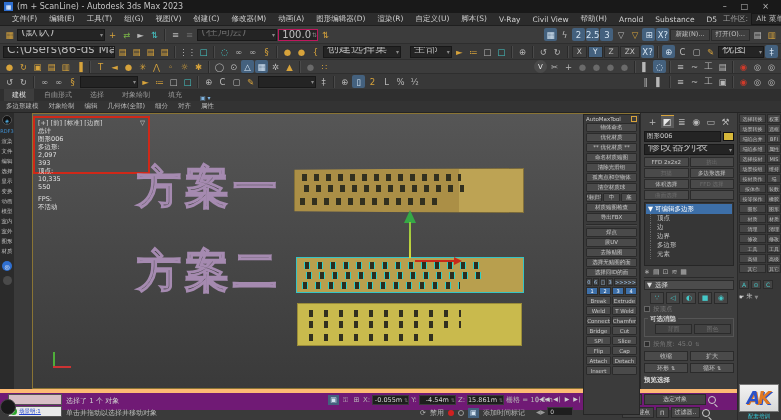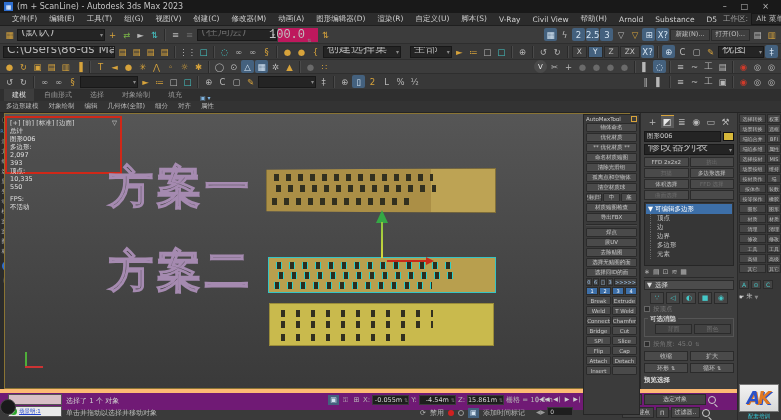--- a/index.html
+++ b/index.html
@@ -19,41 +19,41 @@
   #tb1{top:26px;height:18px;}
   #tb2{top:44px;height:16px;background:#383838;}
   #tb3{top:60px;height:14px;}
   #tb4{top:74px;height:16px;background:#383838;}
   .ic{min-width:13px;height:13px;display:flex;align-items:center;justify-content:center;font-size:8.5px;color:#b8b8b8;border-radius:2px;flex:0 0 auto;}
   .ic.gold{color:#d7a33b}.ic.teal{color:#45c8c8}.ic.green{color:#7ab648}.ic.red{color:#d03a2a}
   .ic.dim{color:#6a6a6a}.ic.on{background:#44617e;color:#d5e4f2}.ic.vr{background:#4a4a4a;border-radius:50%;color:#eee;font-size:7px;}
   .combo{height:12px;background:#242424;border:1px solid #181818;color:#b5b5b5;font-size:12px;display:flex;align-items:center;padding:0 9px 6px 3px;position:relative;white-space:nowrap;overflow:hidden;flex:0 0 auto;}
   .combo:after{content:"▾";position:absolute;right:1px;top:1px;font-size:6px;color:#8a8a8a;}
   .combo.dim{color:#666;}
-  .spin{height:12px;background:#242424;border:7px solid #be185d;color:#c0c0c0;font-size:12px;display:flex;align-items:center;justify-content:flex-end;padding:0 6px 0 2px;position:relative;flex:0 0 auto;font-family:Liberation Mono, monospace;}
+  .spin{height:12px;background:#242424;border:1px solid #be185d;color:#c0c0c0;font-size:10px;display:flex;align-items:center;justify-content:flex-end;padding:0 6px 0 2px;position:relative;flex:0 0 auto;}
   .spin:after{content:"⇅";position:absolute;right:0;top:1px;font-size:6px;color:#888;}
   .btn{height:12px;background:#3f3f3f;border:1px solid #2a2a2a;color:#c2c2c2;font-size:6.5px;display:flex;align-items:center;padding:0 4px;white-space:nowrap;flex:0 0 auto;}
   .btn.ax{min-width:13px;justify-content:center;font-size:7.5px;}
   .btn.on{background:#44617e;color:#e2ecf5;}
   .sep{width:2px;height:12px;border-left:1px solid #2a2a2a;border-right:1px solid #4a4a4a;margin:0 2px;flex:0 0 auto;}
   .gap{flex:1 1 auto;}
   
   #ribbontabs{position:absolute;left:0;top:90px;width:781px;height:11px;background:#2f2f2f;display:flex;align-items:flex-end;padding:0 4px;gap:2px;font-size:7px;}
   #ribbontabs .rtab{padding:1px 8px;color:#9a9a9a;}
   #ribbontabs .rtab.active{background:#3d3d3d;color:#e8e8e8;}
   #ribbontabs .rmini{margin-left:8px;color:#7fb4e0;font-size:6px;}
   #ribbonsub{position:absolute;left:0;top:101px;width:781px;height:12px;background:#333;display:flex;align-items:center;padding:0 6px;gap:10px;font-size:6.5px;color:#bdbdbd;border-bottom:1px solid #242424;}
   
   #leftbar{position:absolute;left:0;top:113px;width:14px;height:276px;background:#2b2b2b;display:flex;flex-direction:column;align-items:center;font-size:6px;color:#c4c4c4;padding-top:2px;gap:3px;overflow:hidden;}
   #leftbar .logo{width:10px;height:10px;border-radius:50%;background:#111;border:1px solid #555;color:#4da6d8;font-size:6px;display:flex;align-items:center;justify-content:center;}
   #leftbar .brand{color:#3f8fd0;font-size:5px;}
   #leftbar .lbitem{line-height:7px;text-align:center;white-space:nowrap;transform:scale(.9);}
   #leftbar .blueorb{width:10px;height:10px;border-radius:50%;background:#2f6fd0;color:#fff;font-size:6px;display:flex;align-items:center;justify-content:center;margin-top:4px;}
   #leftbar .knob{width:9px;height:9px;border-radius:50%;background:#4a4a4a;margin-top:2px;}
-  #viewport{position:absolute;left:4px;top:113px;width:626px;height:276px;background:linear-gradient(#565656,#494949 45%,#3a3a3a);border:1px solid #8a7434;overflow:hidden;}
+  #viewport{position:absolute;left:32px;top:113px;width:626px;height:276px;background:linear-gradient(#565656,#494949 45%,#3a3a3a);border:1px solid #8a7434;overflow:hidden;}
   #stats{position:absolute;left:0;top:2px;width:117px;height:58px;border:2px solid #d02818;padding:1px 3px;font-size:6.5px;color:#e0e0e0;line-height:8px;background:rgba(60,60,60,.15);}
   #stats .hdr{display:flex;justify-content:space-between;color:#d8d8d8;}
   #stats .srow{display:flex;flex-direction:column;}
   #stats .c1{width:36px;}#stats .c2{width:36px;}#stats .c3{width:34px;}
   .scheme-label{position:absolute;font-size:44px;font-weight:700;letter-spacing:4px;color:rgba(0,0,0,0.06);-webkit-text-stroke:1.4px #a58ab0;white-space:nowrap;}
   .bld{position:absolute;overflow:hidden;}
   #bld1{left:261px;top:54px;width:230px;height:45px;background:linear-gradient(90deg,#ab8f46 0 72%,#bda354 72% 100%);border:1px solid #82703a;clip-path:polygon(0 4%,100% 0,100% 100%,0 96%);}
   #bld2{left:263px;top:143px;width:228px;height:36px;background:#b89f4e;border:1px solid #35c4c4;}
   #bld3{left:264px;top:189px;width:225px;height:43px;background:#c9ba4d;border:1px solid #9a8c3a;}
   .wrow{position:absolute;left:3%;height:7px;}

